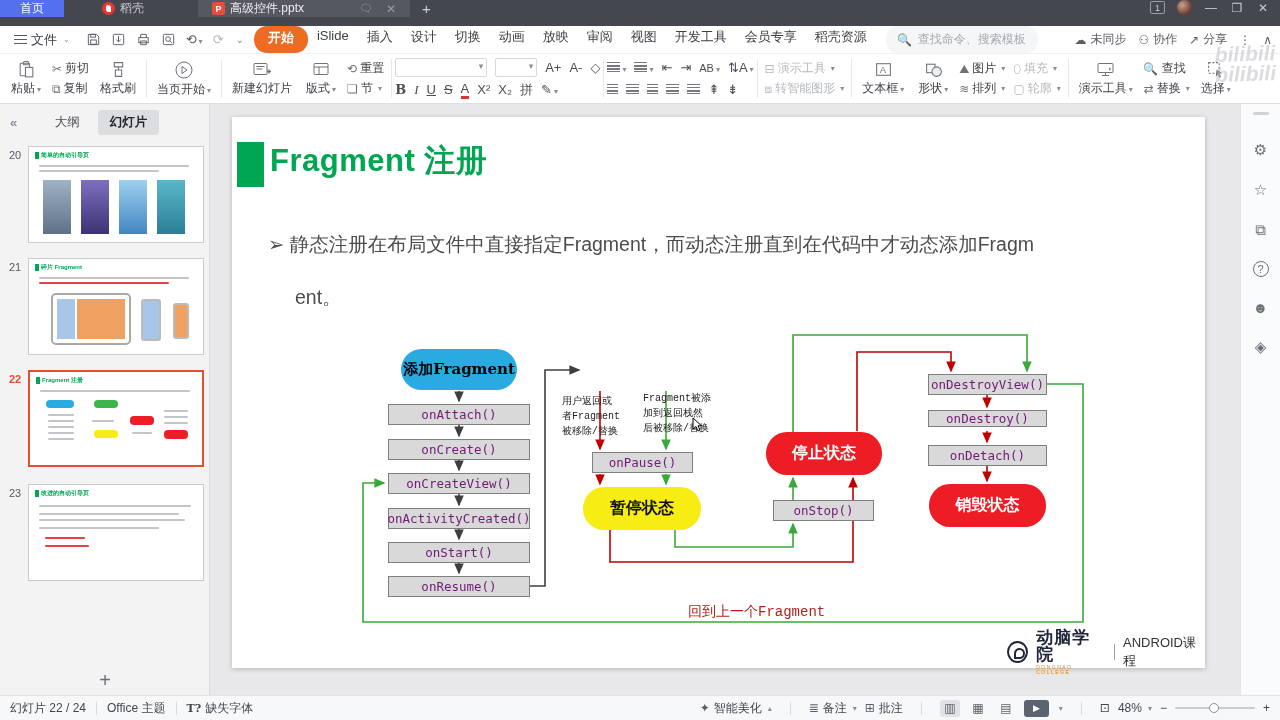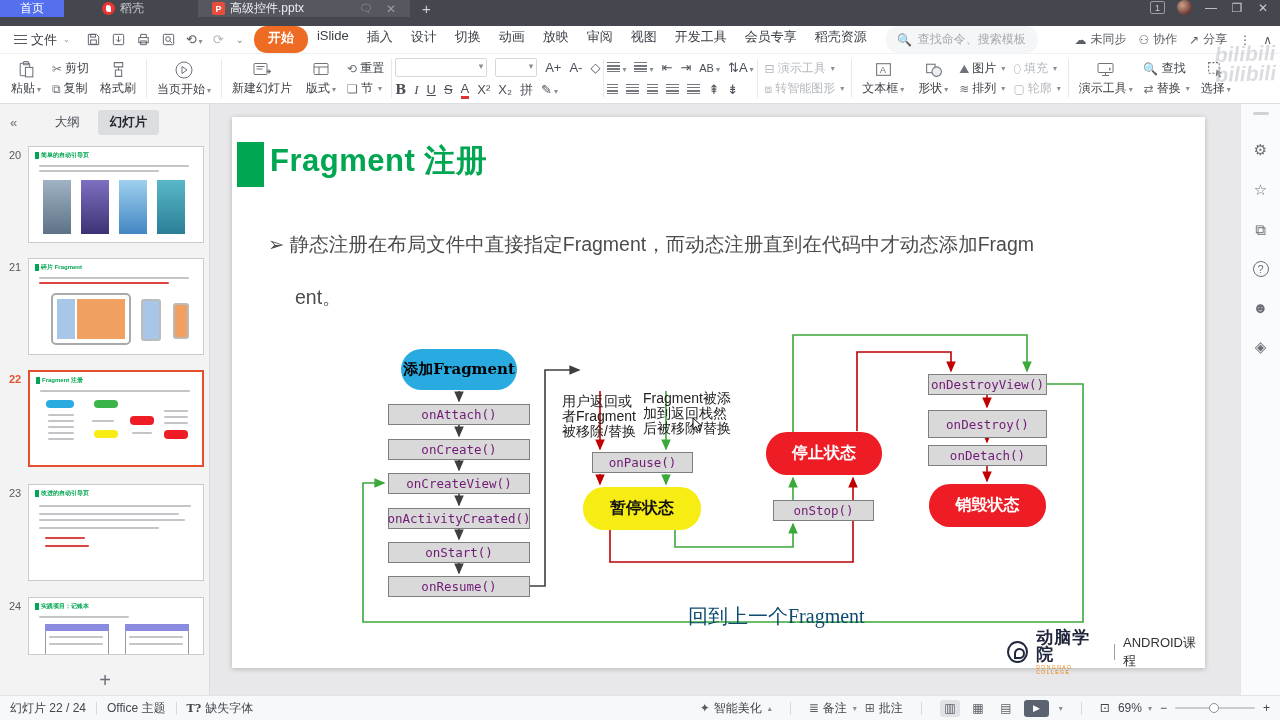--- a/index.html
+++ b/index.html
@@ -73,23 +73,23 @@
   .s-title{position:absolute;left:38px;top:23px;font-size:31px;font-weight:700;color:#00a651;letter-spacing:.5px}
   .s-body{position:absolute;left:36px;top:112px;width:890px;font-size:19.5px;color:#4c4c4c;line-height:30px}
   .s-body .l2{margin-left:27px;margin-top:23px}
   .node{position:absolute;display:flex;align-items:center;justify-content:center}
   .pill{border-radius:21px;font-weight:700}
   .pblue{background:#29abe2;color:#000;font-family:"DejaVu Serif","Liberation Serif",serif;font-size:15px}
   .pgreen{background:#3bb54a;color:#fff;font-size:16px}
   .pyellow{background:#f7ec13;color:#111;font-size:16px}
   .pred{background:#ee1c25;color:#fff;font-size:16px}
   .fbox{background:#d9d9d9;border:1px solid #7f7f7f;font-family:"DejaVu Sans Mono","Liberation Mono",monospace;font-size:12.5px;color:#701a75}
-  .fnote{position:absolute;font-size:14px;line-height:15px;color:#222;font-family:Liberation Sans, sans-serif}
+  .fnote{position:absolute;font-size:10px;line-height:15px;color:#222;font-family:Liberation Mono, monospace}
   .fnote span{display:block}
-  .backlbl{position:absolute;left:456px;top:486px;font-size:20px;color:#0c4a6e;font-family:Liberation Serif, serif}
+  .backlbl{position:absolute;left:456px;top:486px;font-size:14px;color:#b91c1c;font-family:Liberation Mono, monospace}
   .flowsvg{position:absolute;left:0;top:0;width:973px;height:551px}
   .cursor{position:absolute;left:460px;top:300px}
   .footer{position:absolute;left:775px;top:512px;display:flex;align-items:center;gap:8px}
   .logo-c{width:22px;height:22px;border-radius:50%;border:2.5px solid #20263c;position:relative}
   .logo-c::after{content:"";position:absolute;left:5px;top:5px;width:7px;height:7px;border:2px solid #20263c;border-radius:50% 50% 50% 0}
   .brandcol{display:flex;flex-direction:column;line-height:1}
   .brand{font-size:17px;font-weight:700;color:#20263c;letter-spacing:1px}
   .brandsub{font-size:5px;color:#ef8200;letter-spacing:1.5px;margin-top:2px}
   .fdiv{width:1px;height:16px;background:#9aa0a8}
   .course{font-size:13px;color:#333}
@@ -472,38 +472,20 @@
           </div>
         <div class="mline" style="left:10px;top:20px;width:152px"></div>
         <div class="mline" style="left:10px;top:28px;width:140px"></div>
         <div class="mline" style="left:10px;top:34px;width:146px"></div>
         <div class="mline" style="left:10px;top:42px;width:120px"></div>
         <div class="mline red" style="left:16px;top:52px;width:40px"></div>
         <div class="mline red" style="left:16px;top:60px;width:44px"></div>
       </div>
     </div>
 
-    <div class="thumb" style="top:493px;height:60px">
-      <span class="tnum">24</span>
-      <div class="tbox" style="height:58px">
-        <div class="mt">
-            <span class="sq"></span>
-            <span class="tt">实践项目：记账本</span>
-          </div>
-        <div class="mline" style="left:10px;top:18px;width:90px"></div>
-        <div style="position:absolute;left:16px;top:26px;width:64px;height:40px;border:1px solid #999"></div>
-        <div style="position:absolute;left:16px;top:26px;width:64px;height:7px;background:#8b8bdf"></div>
-        <div class="mline" style="left:20px;top:38px;width:54px"></div>
-        <div class="mline" style="left:20px;top:45px;width:54px"></div>
-        <div style="position:absolute;left:96px;top:26px;width:64px;height:40px;border:1px solid #999"></div>
-        <div style="position:absolute;left:96px;top:26px;width:64px;height:7px;background:#8b8bdf"></div>
-        <div class="mline" style="left:100px;top:38px;width:54px"></div>
-        <div class="mline" style="left:100px;top:45px;width:54px"></div>
-      </div>
-    </div>
 
     <div class="addslide">+</div>
   </div>
 
   <div class="canvas">
     <div class="slide">
       <div class="s-titlesq"></div>
       <div class="s-title">Fragment 注册</div>
       <div class="s-body">
         <div><span>➢</span> <span>静态注册在布局文件中直接指定Fragment，而动态注册直到在代码中才动态添加Fragm</span></div>
@@ -570,21 +552,21 @@
         <span>后被移除/替换</span>
       </div>
 
       <div class="node fbox" style="left:360px;top:335px;width:101px;height:21px">onPause()</div>
       <div class="node pill pred" style="left:534px;top:315px;width:116px;height:43px">停止状态</div>
 
       <div class="node pill pyellow" style="left:351px;top:370px;width:118px;height:43px">暂停状态</div>
       <div class="node fbox" style="left:541px;top:383px;width:101px;height:21px">onStop()</div>
 
       <div class="node fbox" style="left:696px;top:257px;width:119px;height:21px">onDestroyView()</div>
-      <div class="node fbox" style="left:696px;top:293px;width:119px;height:28px">onDestroy()</div>
+      <div class="node fbox" style="left:696px;top:293px;width:119px;height:17px">onDestroy()</div>
       <div class="node fbox" style="left:696px;top:328px;width:119px;height:21px">onDetach()</div>
       <div class="node pill pred" style="left:697px;top:367px;width:117px;height:43px">销毁状态</div>
 
       <div class="backlbl">回到上一个Fragment</div>
 
       <svg class="cursor" width="12" height="16" viewBox="0 0 12 16">
           <path d="M1,1 L1,12 L4,9.5 L6,14 L8,13 L6,8.8 L9.5,8.8 z" fill="#fff" stroke="#000" stroke-width="1"></path>
         </svg>
 
       <div class="footer">
@@ -637,21 +619,21 @@
       </span>
     <span class="sb-sep"></span>
     <span class="viewic active">▥</span>
     <span class="viewic">▦</span>
     <span class="viewic">▤</span>
     <span class="playbtn">▶</span>
     <span class="caret">▾</span>
     <span class="sb-sep"></span>
     <span>⊡</span>
     <span class="sb-item">
-        <span>69%</span>
+        <span>48%</span>
         <span class="caret">▾</span>
       </span>
     <span>−</span>
     <span class="ztrack">
         <span class="zknob"></span>
       </span>
     <span>+</span>
   </div>
 </div>
 

